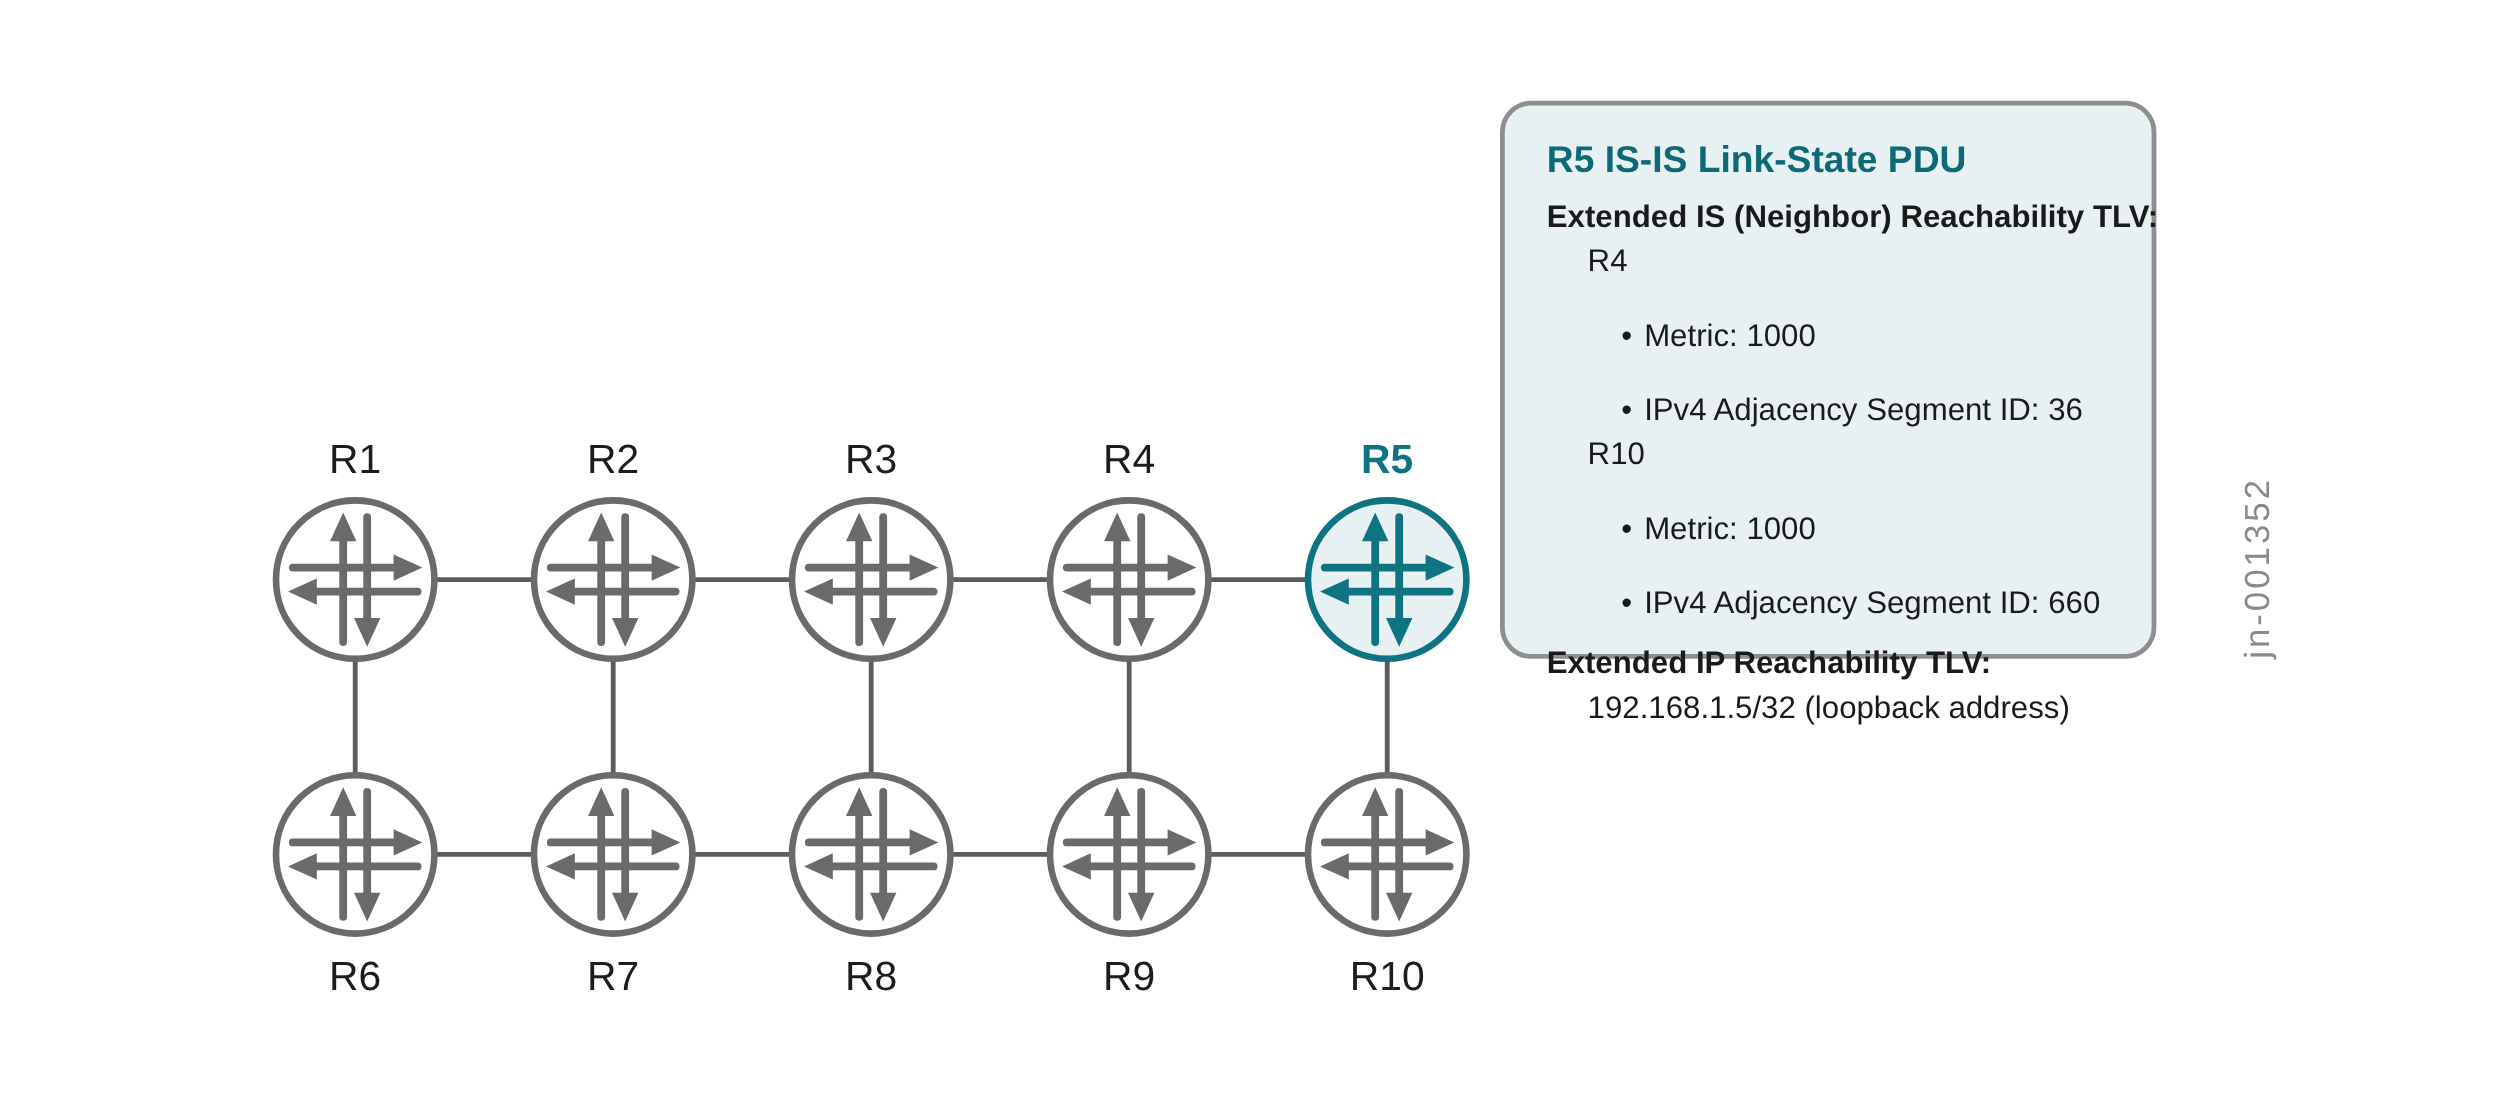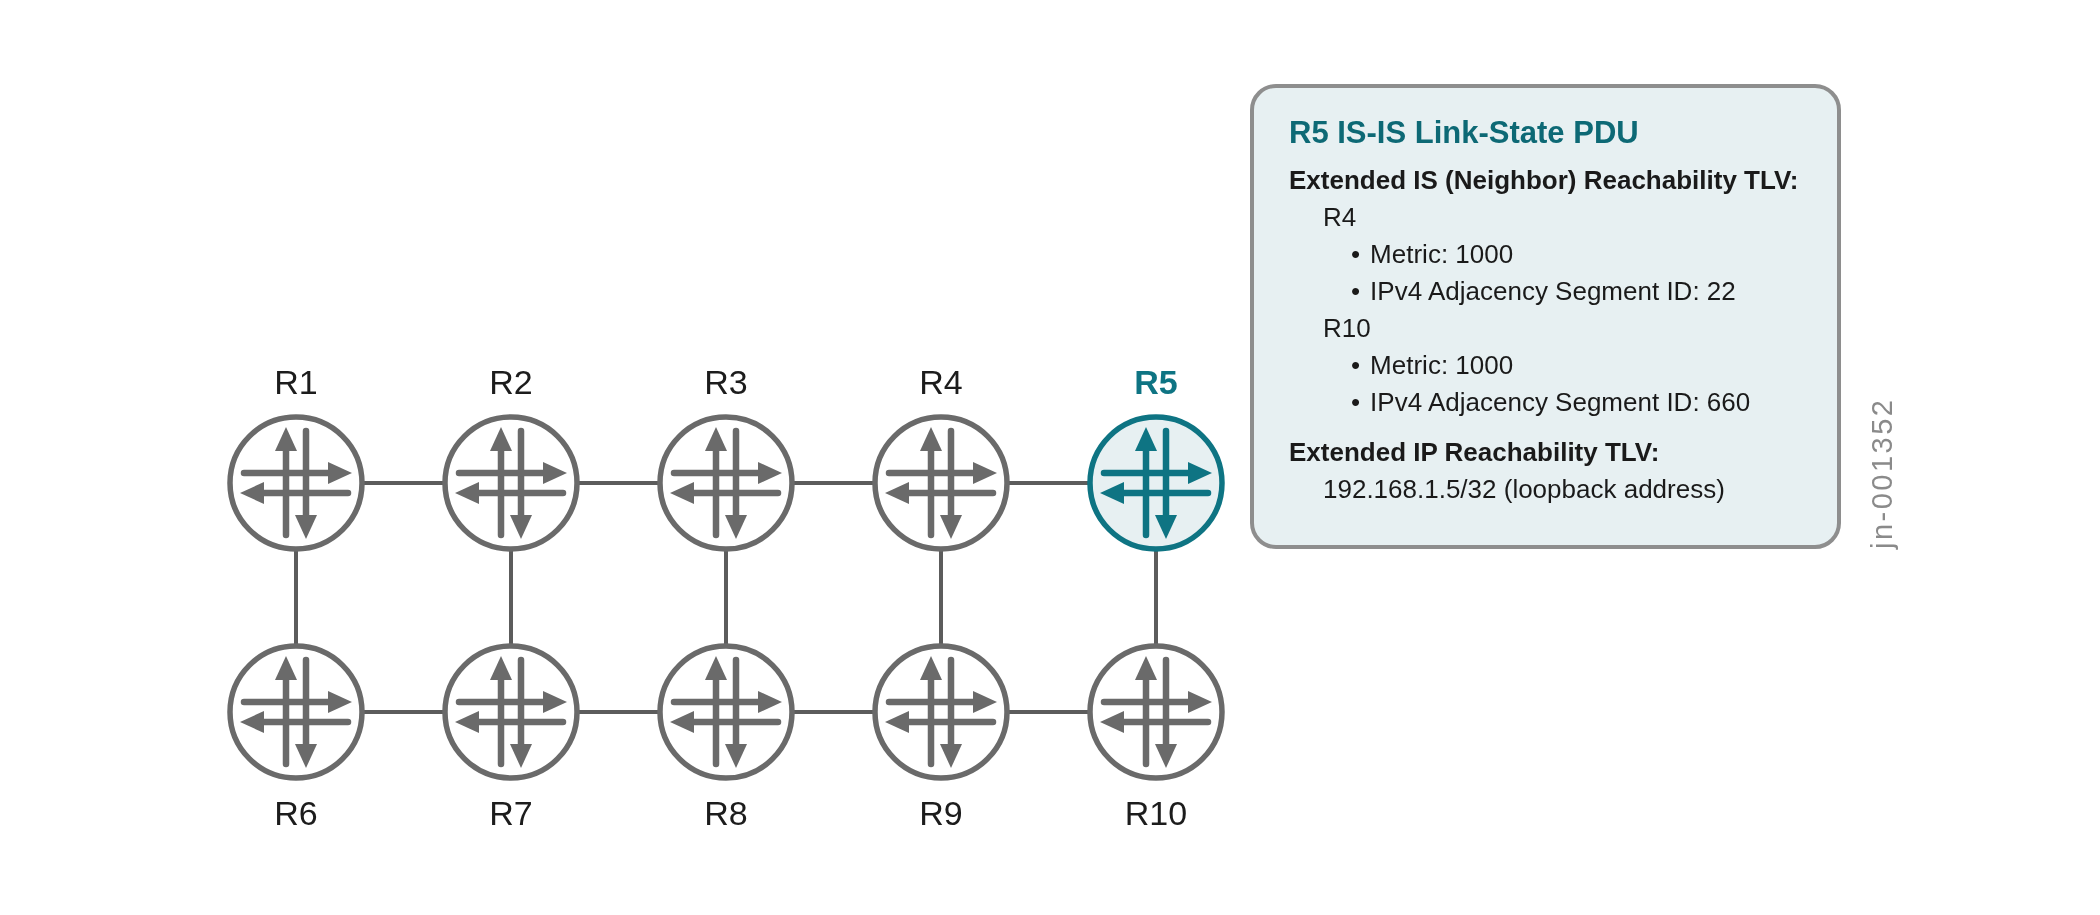--- a/index.html
+++ b/index.html
@@ -20,21 +20,21 @@
     font-size: 34px;
     font-weight: 400;
   }
   .router-label.highlight {
     font-weight: 700;
   }
   .pdu-box {
     position: absolute;
     left: 1250px;
     top: 84px;
-    width: 591px;
+    width: 547px;
     height: 465px;
     box-sizing: border-box;
     background: var(--box_fill, #e7f0f2);
     border: 4px solid var(--box_border, #8e8e8e);
     border-radius: 26px;
     padding: 26px 10px 0 35px;
   }
   .pdu-title {
     font-size: 31px;
     font-weight: 700;
@@ -44,21 +44,21 @@
     white-space: nowrap;
   }
   .pdu-line {
     font-size: 26px;
     line-height: 37px;
     color: var(--text_black, #1a1a1a);
     white-space: nowrap;
   }
   .pdu-heading { font-weight: 700; }
   .pdu-entry-name { padding-left: 34px; }
-  .pdu-bullet { padding-left: 62px; }
+  .pdu-bullet { padding-left: 62px; margin-top: 25px; }
   .pdu-bullet .dot { margin-right: 10px; }
   .pdu-section + .pdu-section { margin-top: 13px; }
   .figure-id {
     position: absolute;
     left: 1866px;
     top: 549px;
     transform: rotate(-90deg);
     transform-origin: 0 0;
     font-size: 29px;
     letter-spacing: 2.5px;
@@ -227,21 +227,21 @@
       </g>
     </svg>
 
   <div class="pdu-box">
     <div class="pdu-title">R5 IS-IS Link-State PDU</div>
     <div id="pdu-sections">
         <div class="pdu-section">
           <div class="pdu-line pdu-heading">Extended IS (Neighbor) Reachability TLV:</div>
           <div class="pdu-line pdu-entry-name">R4</div>
           <div class="pdu-line pdu-bullet"><span class="dot">•</span><span>Metric: 1000</span></div>
-          <div class="pdu-line pdu-bullet"><span class="dot">•</span><span>IPv4 Adjacency Segment ID: 22</span></div>
+          <div class="pdu-line pdu-bullet"><span class="dot">•</span><span>IPv4 Adjacency Segment ID: 36</span></div>
           <div class="pdu-line pdu-entry-name">R10</div>
           <div class="pdu-line pdu-bullet"><span class="dot">•</span><span>Metric: 1000</span></div>
           <div class="pdu-line pdu-bullet"><span class="dot">•</span><span>IPv4 Adjacency Segment ID: 660</span></div>
         </div>
         <div class="pdu-section">
           <div class="pdu-line pdu-heading">Extended IP Reachability TLV:</div>
           <div class="pdu-line pdu-entry-name">192.168.1.5/32 (loopback address)</div>
         </div>
       </div>
   </div>

